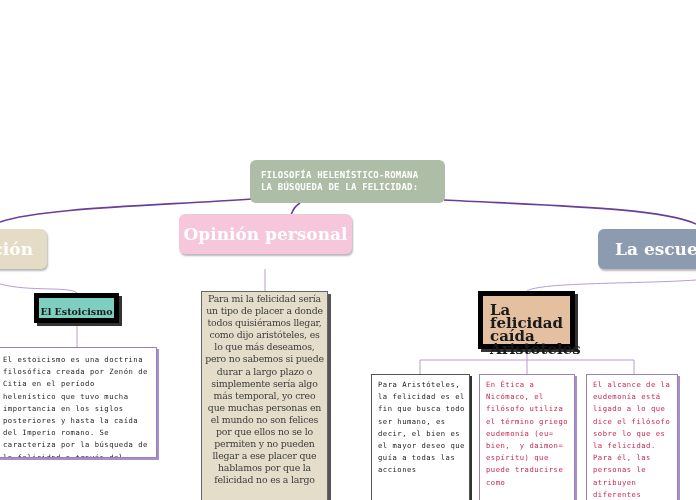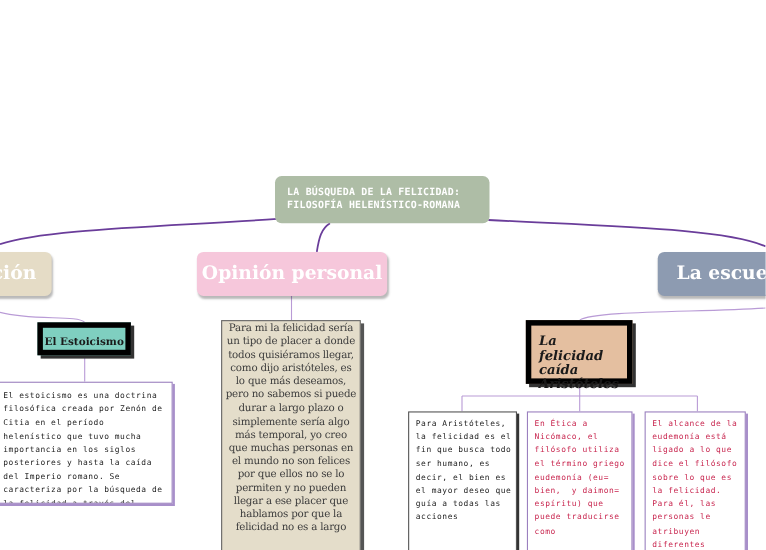--- a/index.html
+++ b/index.html
@@ -60,21 +60,21 @@
       overflow: hidden;
     }
     .main-left {
       left: -40px; top: 229px;
       width: 87px;
       background: #e5dcc6;
       text-align: right;
       padding-right: 14px;
     }
     .main-center {
-      left: 179px; top: 229px;
+      left: 179px; top: 214px;
       width: 173px;
       background: #f6c7db;
     }
     .main-right {
       left: 598px; top: 229px;
       width: 120px;
       background: #8d9bb1;
       text-align: left;
       padding-left: 17px;
     }
@@ -92,24 +92,23 @@
       width: 85px; height: 30px;
       background: #7fcfc0;
       font-size: 9.5px;
       line-height: 28px;
       text-align: center;
     }
     .sub-aristoteles {
       left: 478px; top: 291px;
       width: 97px; height: 58px;
       background: #e4bfa0;
-      font-size: 12px;
+      font-size: 15px;
       line-height: 13px;
       padding: 8px 7px;
-      font-style: italic;
     }
     .sub-aristoteles .line { display: block; }
 
     
     .textbox {
       background: #ffffff;
       font-family: "DejaVu Sans Mono", monospace;
       font-size: 7.2px;
       line-height: 12.2px;
       letter-spacing: 0.5px;
@@ -181,22 +180,22 @@
     <path d="M77 323 L77 347" fill="none" stroke="#b99bd6" stroke-width="1"></path>
 
     <path d="M265 269 L265 291" fill="none" stroke="#b99bd6" stroke-width="1"></path>
 
     <path d="M696 280 C 640 284, 540 282, 527 291" fill="none" stroke="#b99bd6" stroke-width="1"></path>
 
     <path d="M527 349 L527 360 M420 360 L634 360 M420 360 L420 374 M527 360 L527 374 M634 360 L634 374" fill="none" stroke="#b99bd6" stroke-width="1"></path>
   </svg>
 
   <div class="node central">
+    <span class="line">FILOSOFÍA HELENÍSTICO-ROMANA</span>
     <span class="line">LA BÚSQUEDA DE LA FELICIDAD:</span>
-    <span class="line">FILOSOFÍA HELENÍSTICO-ROMANA</span>
   </div>
 
   <div class="node main main-left">ición</div>
   <div class="node main main-center">Opinión personal</div>
   <div class="node main main-right">La escuela</div>
 
   <div class="node sub sub-estoicismo">El Estoicismo</div>
   <div class="node textbox tb-estoicismo">
     <span class="txt">El estoicismo es una doctrina filosófica creada por Zenón de Citia en el período helenístico que tuvo mucha importancia en los siglos posteriores y hasta la caída del Imperio romano. Se caracteriza por la búsqueda de la felicidad a través del dominio y el autocontrol.</span>
   </div>

